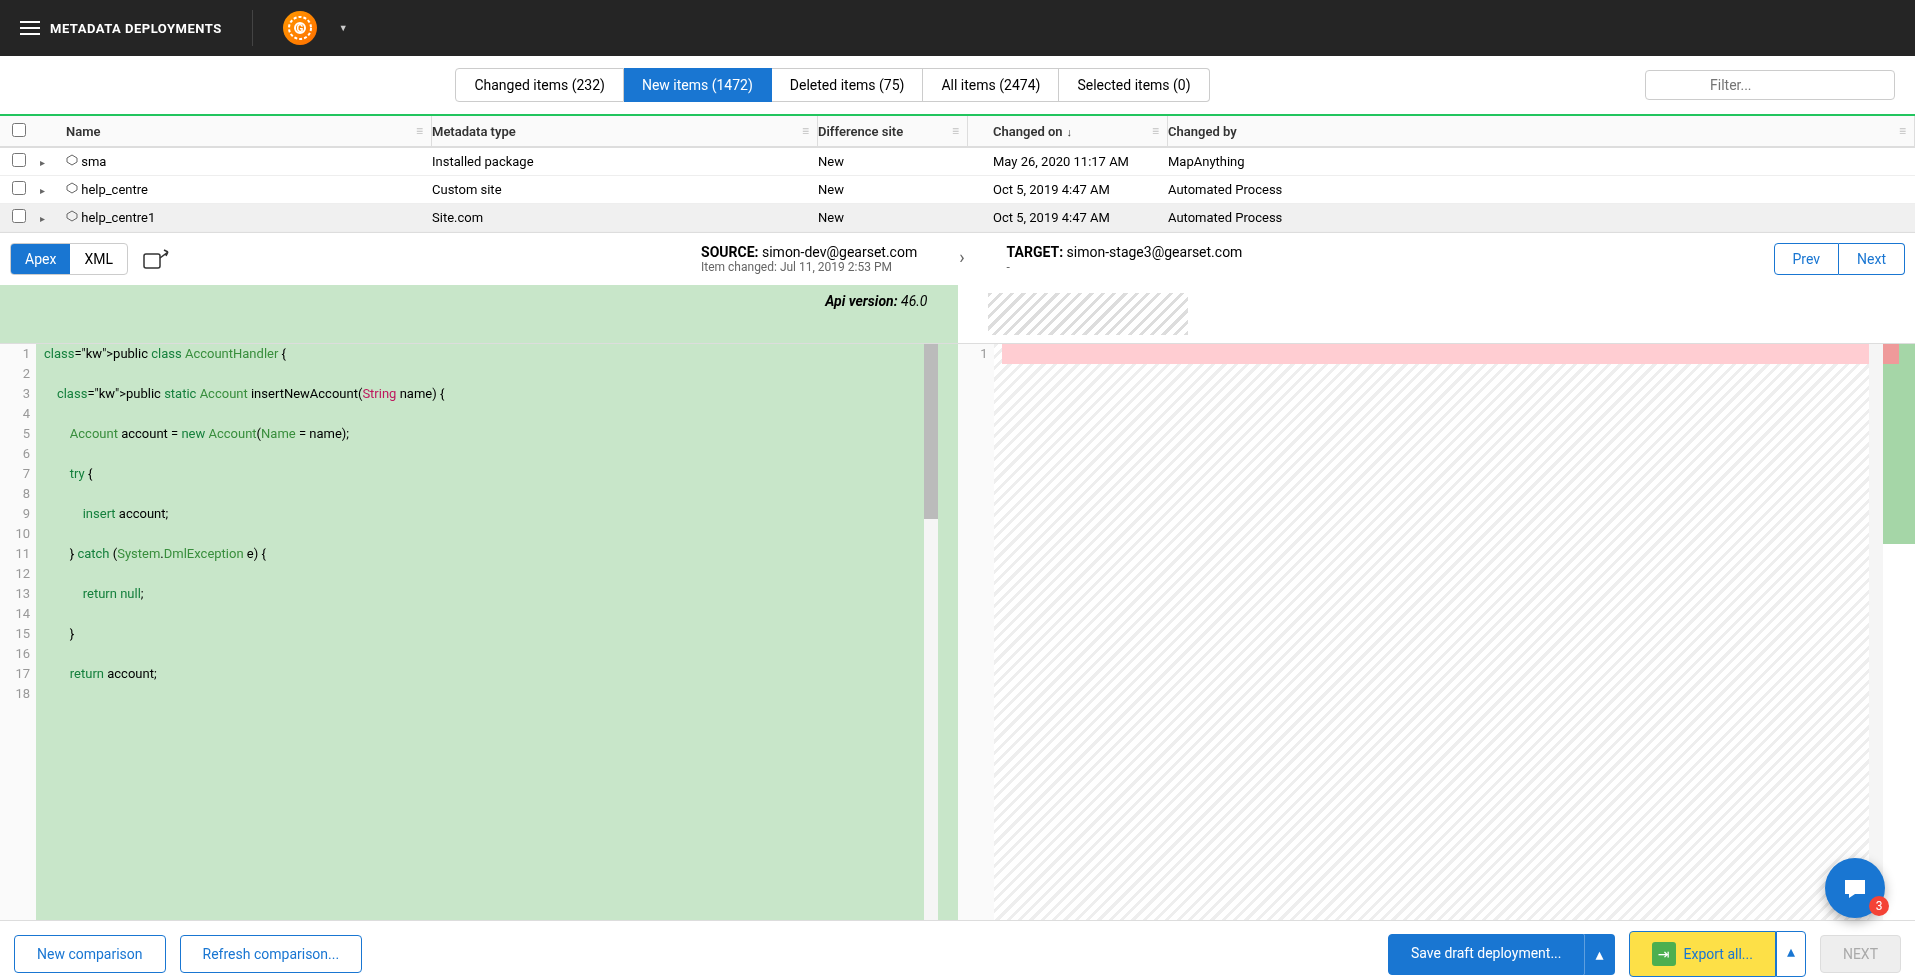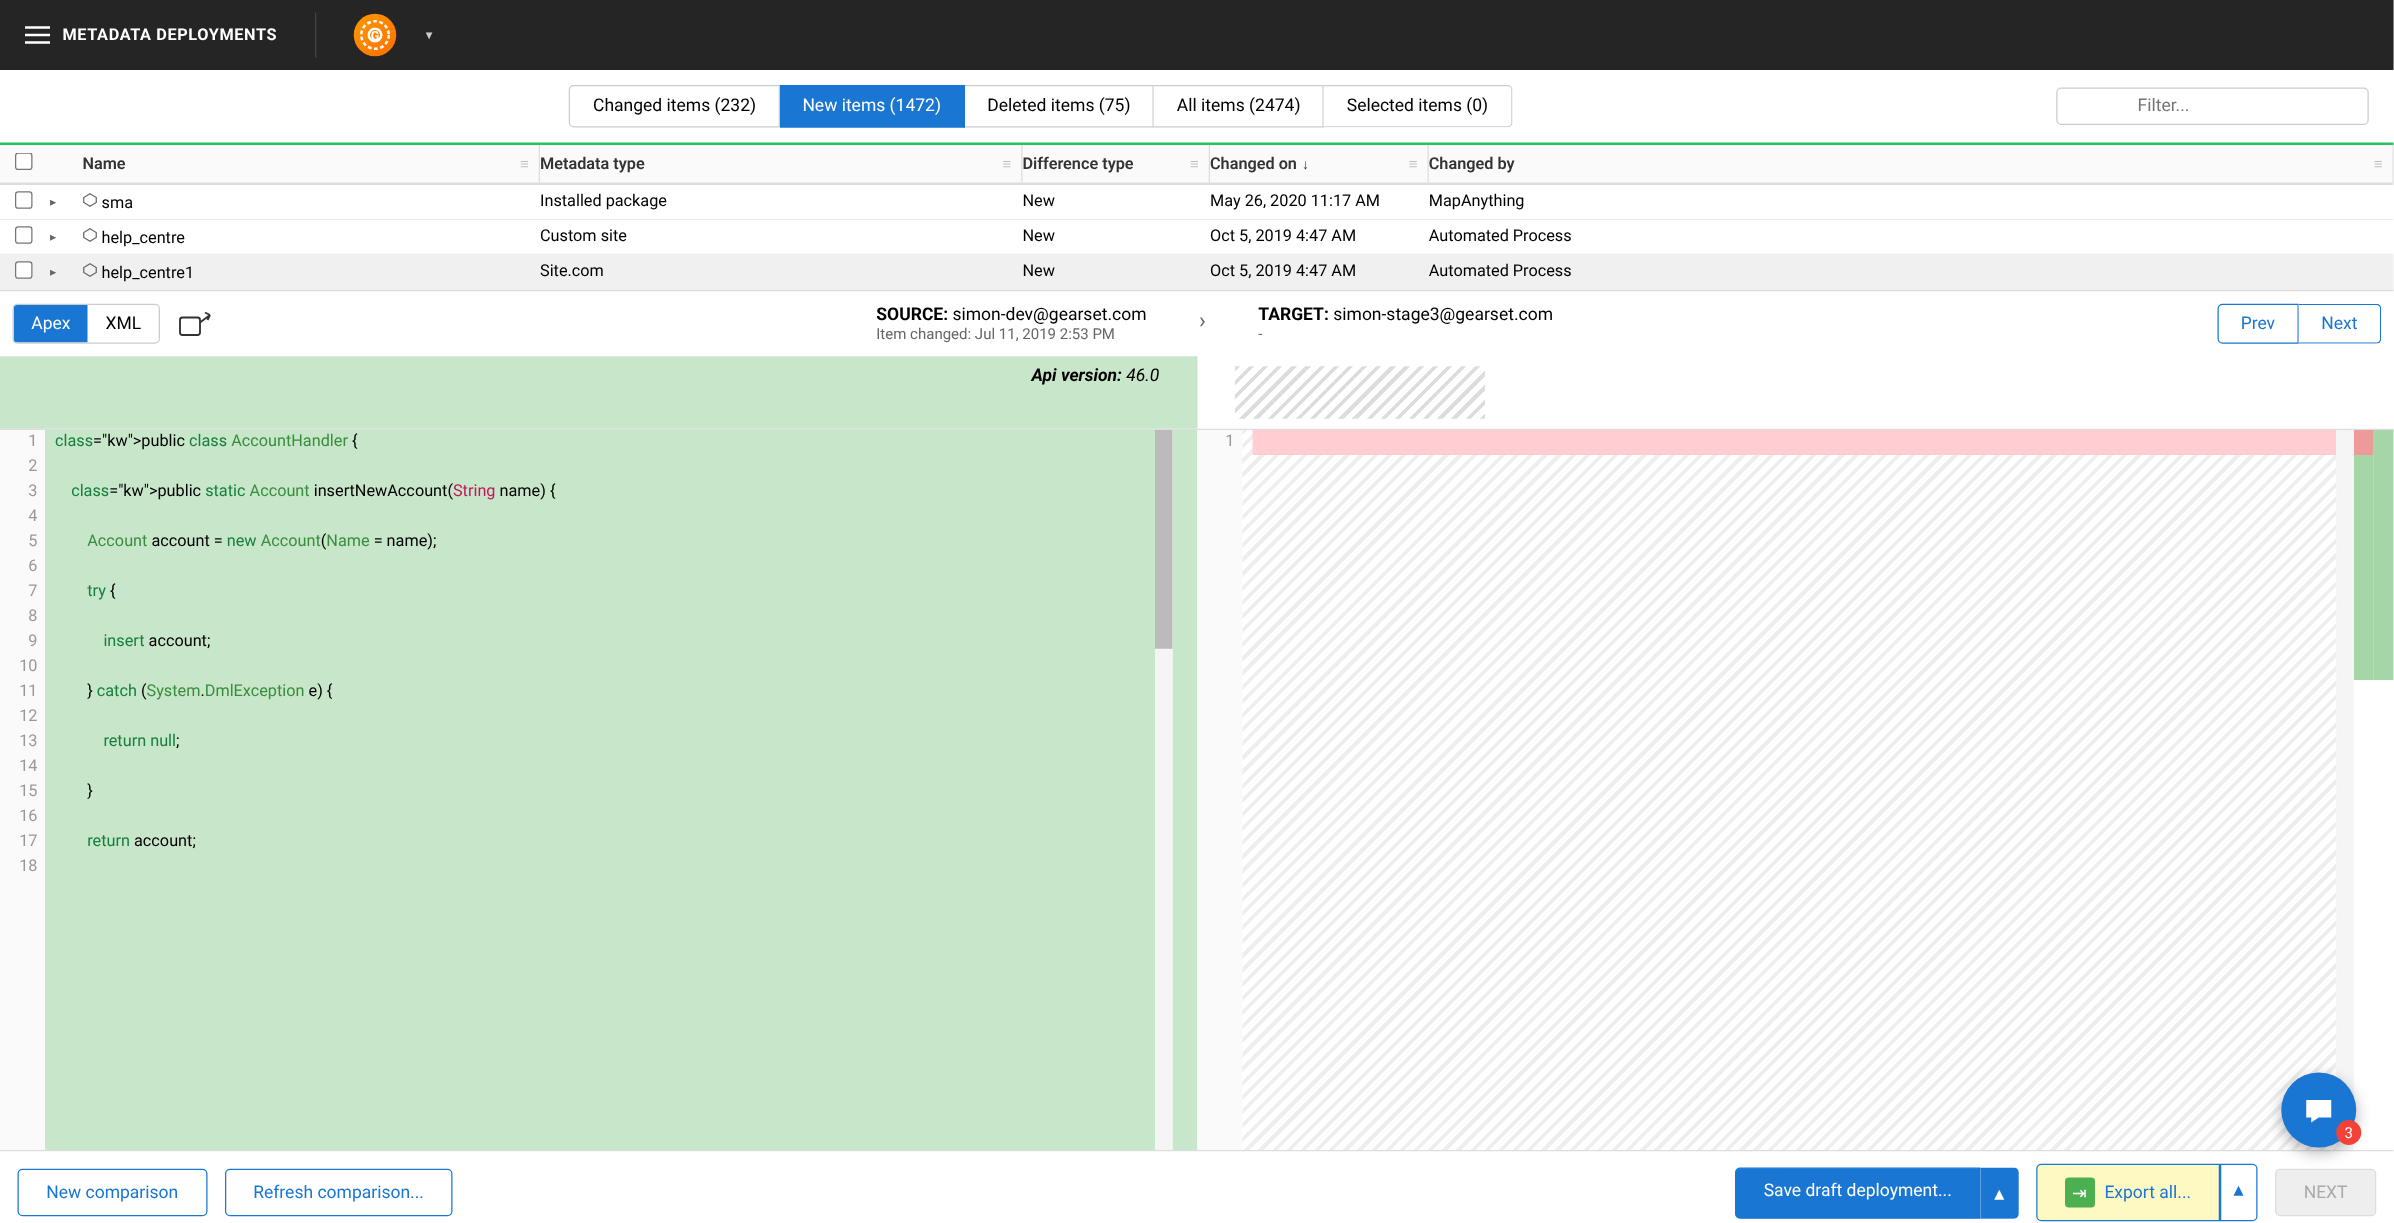--- a/index.html
+++ b/index.html
@@ -28,21 +28,21 @@
 .pill.active { background: #1976d2; color: #fff; border-color: #1976d2; }
 .search-box { display: flex; align-items: center; border: 1px solid #ccc; border-radius: 4px; padding: 6px 12px; width: 250px; gap: 44px; }
 .search-box input { border: none; outline: none; flex: 1; font-size: 14px; margin-left: 8px; }
 
 .table-header { display: flex; border-bottom: 2px solid #ddd; background: #fafafa; height: 32px; align-items: center; font-size: 13px; font-weight: 600; color: #333; }
 .col-check { width: 40px; padding-left: 12px; }
 .col-exp { width: 22px; }
 .col-name { flex: 0 0 370px; padding-left: 4px; }
 .col-meta { flex: 0 0 386px; }
 .col-diff { flex: 0 0 150px; }
-.col-changed-on { flex: 0 0 175px; }
+.col-changed-on { flex: 0 0 175px; margin-left: 25px; }
 .col-changed-by { flex: 1; }
 .col-head { display: flex; align-items: center; justify-content: space-between; padding-right: 8px; border-right: 1px solid #ddd; height: 100%; }
 .filter-icon { opacity: 0.3; font-size: 12px; }
 .sort-arrow { font-size: 11px; margin-left: 4px; }
 
 .table-body { max-height: 88px; overflow-y: auto; }
 .table-row { display: flex; align-items: center; height: 28px; border-bottom: 1px solid #eee; font-size: 13px; cursor: pointer; }
 .table-row.selected { background: #f0f0f0; }
 .expand-caret { font-size: 10px; color: #666; cursor: pointer; }
 .cube-icon { width: 12px; height: 12px; display: inline-block; }
@@ -88,21 +88,21 @@
 .str-type { color: #be185d; }
 
 .footer { display: flex; align-items: center; padding: 10px 14px; border-top: 1px solid #ddd; gap: 14px; }
 .foot-btn { padding: 10px 22px; border: 1px solid #1976d2; color: #1976d2; background: #fff; border-radius: 4px; cursor: pointer; font-size: 14px; }
 .foot-btn.primary { background: #1976d2; color: #fff; }
 .foot-btn.disabled { background: #eee; color: #aaa; border-color: #ddd; cursor: not-allowed; }
 .spacer { flex: 1; }
 .split-btn { display: flex; }
 .split-btn .foot-btn { border-radius: 4px 0 0 4px; }
 .split-btn .caret { border: 1px solid #1976d2; border-left: 1px solid rgba(255,255,255,0.3); background: #1976d2; color: #fff; padding: 10px 10px; border-radius: 0 4px 4px 0; cursor: pointer; }
-.split-btn.outline .foot-btn { background: #fef9c3; color: #1976d2; }
+.split-btn.outline .foot-btn { background: #fde047; color: #1976d2; }
 .split-btn.outline .caret { background: #fff; color: #1976d2; border-left: 1px solid #1976d2; }
 .export-icon { width: 24px; height: 24px; background: #4caf50; border-radius: 3px; display: inline-flex; align-items: center; justify-content: center; margin-right: 8px; color: #fff; font-size: 14px; }
 
 .chat-bubble { position: fixed; right: 30px; bottom: 60px; width: 60px; height: 60px; border-radius: 50%; background: #1976d2; display: flex; align-items: center; justify-content: center; box-shadow: 0 4px 12px rgba(0,0,0,0.3); cursor: pointer; }
 .chat-badge { position: absolute; top: 38px; right: -4px; background: #f44336; color: #fff; width: 20px; height: 20px; border-radius: 50%; font-size: 12px; display: flex; align-items: center; justify-content: center; }
 
 input[type=checkbox] { width: 14px; height: 14px; }
 </style>
 </head>
 <body>
@@ -146,21 +146,21 @@
   <div class="col-exp"></div>
   <div class="col-name col-head">
       <span>Name</span>
       <span class="filter-icon">≡</span>
     </div>
   <div class="col-meta col-head">
       <span>Metadata type</span>
       <span class="filter-icon">≡</span>
     </div>
   <div class="col-diff col-head">
-      <span>Difference type</span>
+      <span>Difference site</span>
       <span class="filter-icon">≡</span>
     </div>
   <div class="col-changed-on col-head">
       <span><span>Changed on</span><span class="sort-arrow">↓</span></span>
       <span class="filter-icon">≡</span>
     </div>
   <div class="col-changed-by col-head">
       <span>Changed by</span>
       <span class="filter-icon">≡</span>
     </div>

